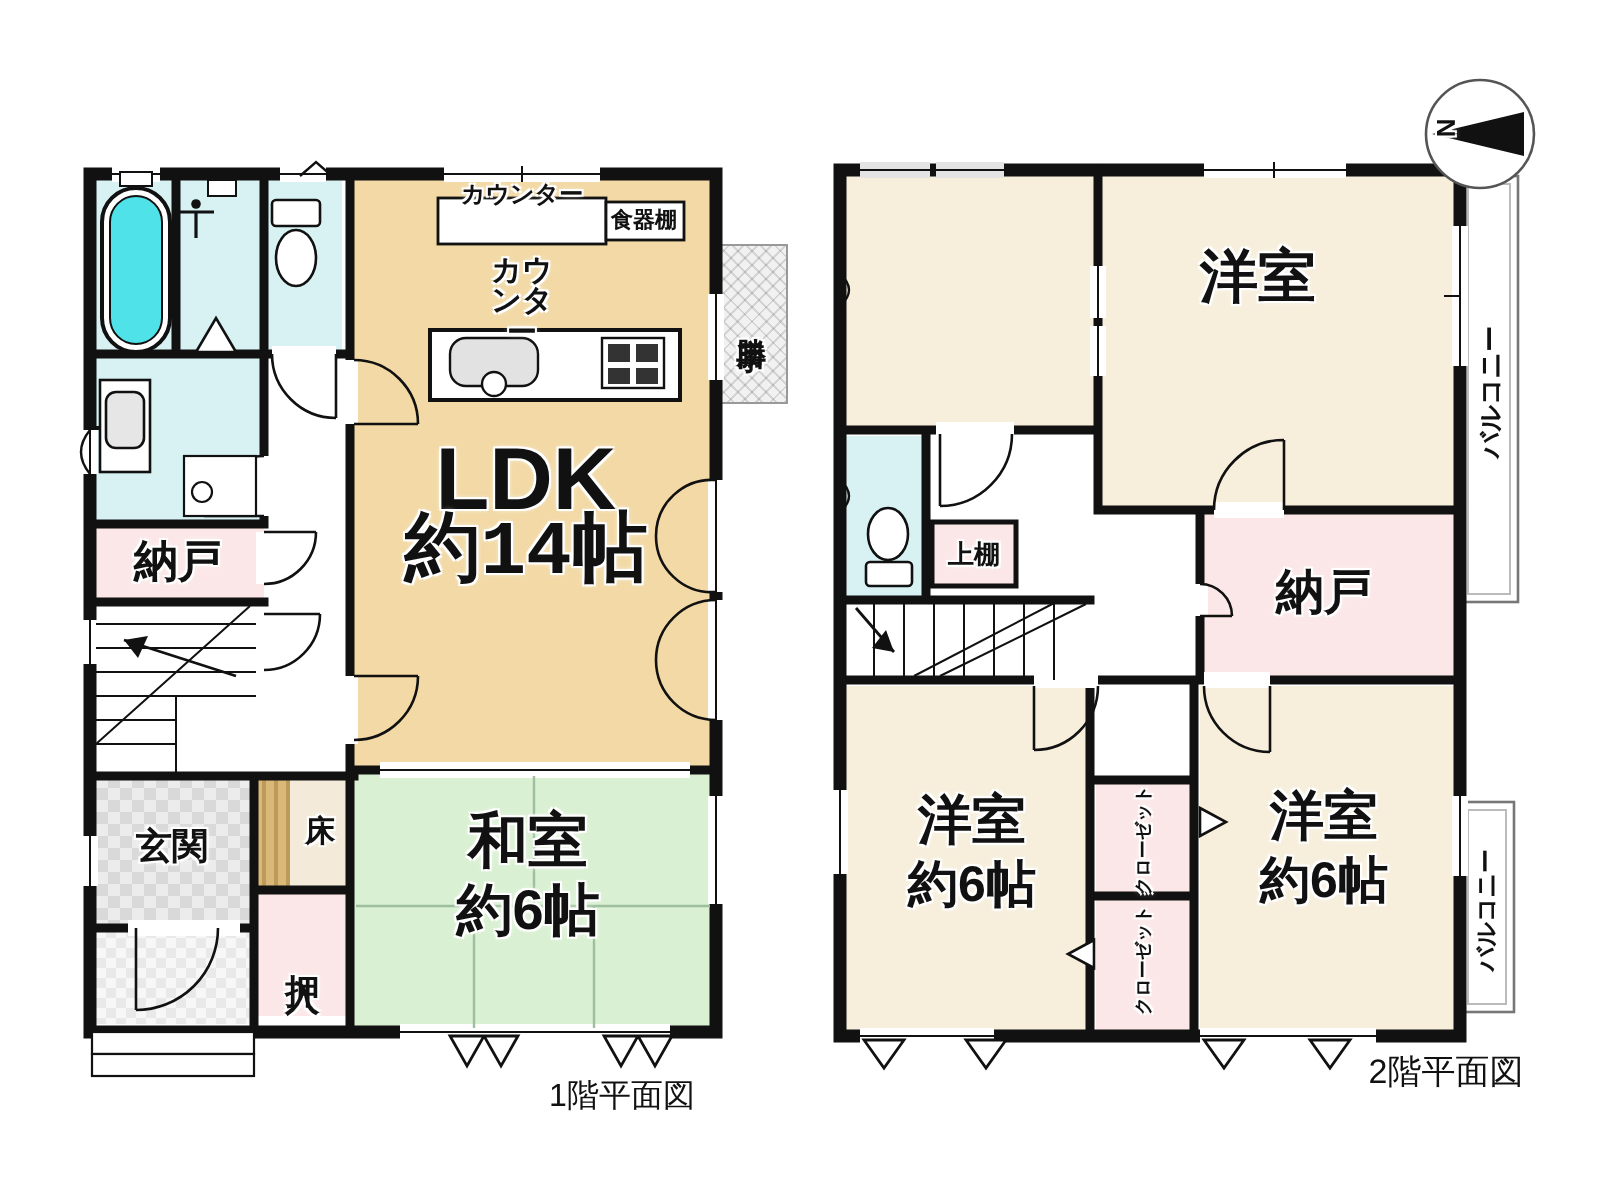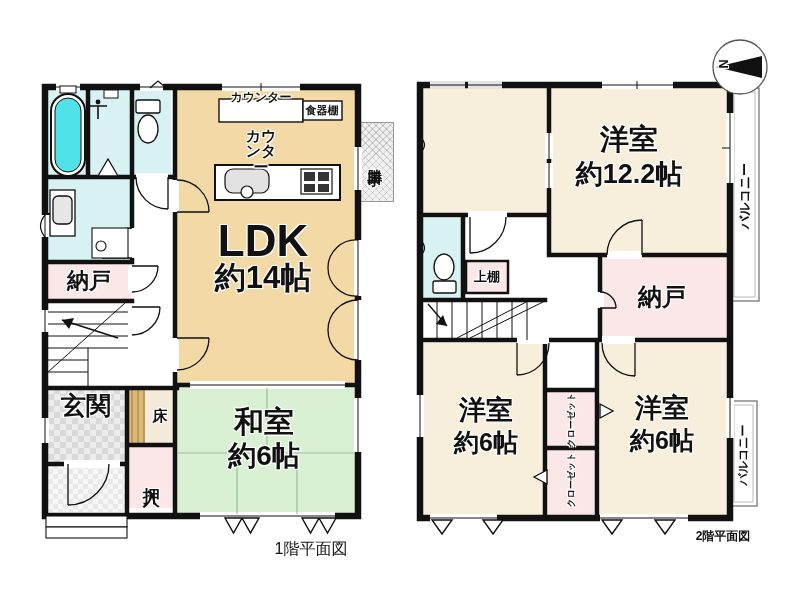--- a/index.html
+++ b/index.html
@@ -216,36 +216,35 @@
       <circle cx="740" cy="67" r="27" fill="#fff" stroke="#555" stroke-width="1.3"></circle>
       <polygon points="716,67 762,56 762,78" fill="#111"></polygon>
     </g>
   </svg>
 
   <div class="lbl" style="left:261px;top:97px;font-size:12px;">カウンター</div>
   <div class="lbl" style="left:322px;top:111px;font-size:11px;">食器棚</div>
   <div class="lbl wrap2" style="left:261px;top:151px;font-size:15px;width:34px;">カウンター</div>
   <div class="lbl vert" style="left:375px;top:160px;font-size:15px;">勝手口</div>
   <div class="lbl" style="left:263px;top:241px;font-size:44px;">LDK</div>
-  <div class="lbl" style="left:263px;top:278px;font-size:31px;">約14帖</div>
+  <div class="lbl" style="left:263px;top:278px;font-size:38px;font-family:Liberation Mono, monospace;">約14帖</div>
   <div class="lbl" style="left:89px;top:281px;font-size:22px;">納戸</div>
-  <div class="lbl" style="left:86px;top:406px;font-size:25px;">玄関</div>
+  <div class="lbl" style="left:86px;top:423px;font-size:18px;">玄関</div>
   <div class="lbl" style="left:160px;top:416px;font-size:15px;">床</div>
   <div class="lbl vert" style="left:151px;top:476px;font-size:17px;">押入</div>
   <div class="lbl" style="left:264px;top:422px;font-size:30px;">和室</div>
   <div class="lbl" style="left:264px;top:456px;font-size:28px;">約6帖</div>
   <div class="lbl" style="left:311px;top:549px;font-size:16px;font-weight:normal;">1階平面図</div>
 
   <div class="lbl" style="left:629px;top:140px;font-size:29px;">洋室</div>
-  <div class="lbl" style="left:629px;top:175px;font-size:27px;">約12.2帖</div>
   <div class="lbl" style="left:662px;top:297px;font-size:24px;">納戸</div>
   <div class="lbl" style="left:487px;top:277px;font-size:13px;">上棚</div>
   <div class="lbl rot" style="left:572px;top:420px;font-size:9px;">クローゼット</div>
   <div class="lbl rot" style="left:572px;top:480px;font-size:9px;">クローゼット</div>
   <div class="lbl rot" style="left:745px;top:196px;font-size:13px;">バルコニー</div>
   <div class="lbl rot" style="left:743px;top:455px;font-size:12px;">バルコニー</div>
   <div class="lbl" style="left:486px;top:411px;font-size:27px;">洋室</div>
   <div class="lbl" style="left:486px;top:443px;font-size:25px;">約6帖</div>
   <div class="lbl" style="left:662px;top:409px;font-size:27px;">洋室</div>
   <div class="lbl" style="left:662px;top:441px;font-size:25px;">約6帖</div>
-  <div class="lbl" style="left:723px;top:536px;font-size:12px;font-weight:bold;">2階平面図</div>
+  <div class="lbl" style="left:723px;top:536px;font-size:17px;font-weight:normal;">2階平面図</div>
   <div class="lbl rot90" style="left:723px;top:64px;font-size:13px;">N</div>
 </div>
 
 </body></html>

